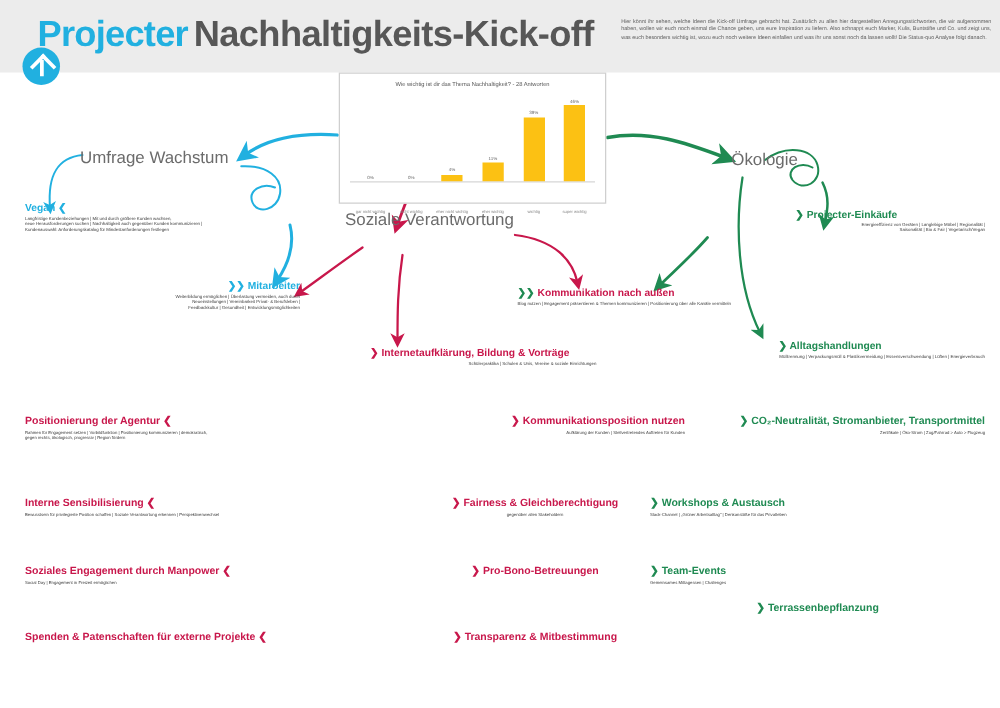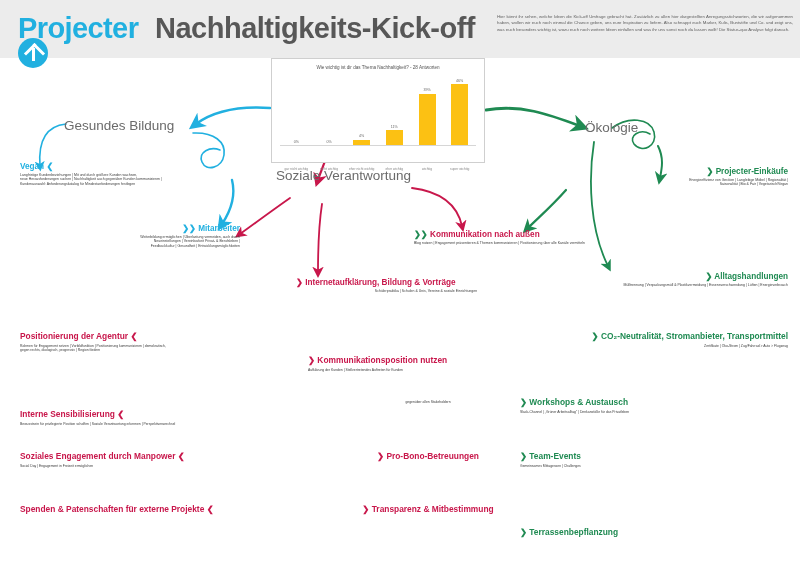--- a/index.html
+++ b/index.html
@@ -9,21 +9,21 @@
     font-family:"Liberation Sans", sans-serif;
     position:relative;
   }
   #canvas{position:relative;width:800px;height:566px;overflow:hidden;background:#fff;}
 
   
   .header-band{
     position:absolute;left:0;top:0;width:800px;height:58px;
     background:#ececec;
   }
-  .logo-wrap{position:absolute;left:18px;top:14px;}
+  .logo-wrap{position:absolute;left:30px;top:14px;}
   .logo-text{
     font-size:29px;font-weight:bold;color:#21b0e0;letter-spacing:-0.6px;
     font-family:"Liberation Sans", sans-serif;line-height:1;
   }
   .logo-mark{
     position:absolute;left:18px;top:38px;width:30px;height:30px;
     border-radius:50%;background:#21b0e0;
   }
   .logo-mark:after{
     content:"";position:absolute;left:9px;top:8px;width:12px;height:12px;
@@ -78,21 +78,21 @@
   .topic .t-head{
     font-size:8.2px;font-weight:bold;font-family:"Liberation Sans", sans-serif;
     white-space:nowrap;line-height:1.1;
   }
   .topic .t-sub{
     font-size:3.5px;line-height:4.6px;font-family:"Liberation Sans", sans-serif;
     margin-top:1.5px;white-space:pre-line;
   }
   .c-blue .t-head{color:#21b0e0;} .c-blue .t-sub{color:#3b3b3b;}
   .c-red  .t-head{color:#c8174b;} .c-red  .t-sub{color:#3b3b3b;}
-  .c-green .t-head{color:#1f8a52;} .c-green .t-sub{color:#3b3b3b;}
+  .c-green .t-head{color:#1f8a52;text-align:center;} .c-green .t-sub{color:#3b3b3b;}
 
   .chev{font-weight:bold;display:inline-block;}
   .chev-blue{color:#21b0e0;} .chev-red{color:#c8174b;} .chev-green{color:#1f8a52;}
 
   .al-left{text-align:left;} .al-right{text-align:right;} .al-center{text-align:center;}
 
   
   .row-item{position:absolute;}
   .row-item .r-head{
     font-size:8.4px;font-weight:bold;font-family:"Liberation Sans", sans-serif;
@@ -193,21 +193,21 @@
         </div>
         <div class="xlab" style="left: 127px;">wichtig</div>
         <div class="bar-col" style="left: 171.167px; height: 66px;">
           <div class="bar" style="height: 60.72px; background: rgb(252, 193, 19);"></div>
           <div class="bar-val" style="bottom: 62.22px;">46%</div>
         </div>
         <div class="xlab" style="left: 159.667px;">super wichtig</div>
       </div>
   </div>
 
-  <div class="cluster" style="left:64px;top:118px;">Gesundes Bildung</div>
+  <div class="cluster" style="left:64px;top:118px;">Umfrage Wachstum</div>
   <div class="cluster" style="left:276px;top:168px;">Soziale Verantwortung</div>
   <div class="cluster" style="left:585px;top:120px;">Ökologie</div>
 
   <div class="topic c-blue al-left" style="left:20px;top:162px;width:200px;">
     <div class="t-head">
       <span>Vegan</span>
       <span class="chev chev-blue">❮</span>
     </div>
     <div class="t-sub">Langfristige Kundenbeziehungen | Mit und durch größere Kunden wachsen,
 neue Herausforderungen suchen | Nachhaltigkeit auch gegenüber Kunden kommunizieren |
@@ -259,45 +259,49 @@
 
   <div class="row-item r-red al-left" style="left:20px;top:332px;width:250px;">
     <div class="r-head">
       <span>Positionierung der Agentur</span>
       <span class="chev chev-red">❮</span>
     </div>
     <div class="r-sub">Rahmen für Engagement setzen | Vorbildfunktion | Positionierung kommunizieren | demokratisch,
 gegen rechts, ökologisch, progressiv | Region fördern</div>
   </div>
 
-  <div class="row-item r-red al-center" style="left:308px;top:332px;width:240px;text-align:left;margin-top:24px;">
+  <div class="row-item r-red al-center" style="left:308px;top:332px;width:240px;text-align:right;">
     <div class="r-head">
       <span class="chev chev-red">❯</span>
       <span>Kommunikationsposition nutzen</span>
     </div>
     <div class="r-sub">Aufklärung der Kunden | Stellvertretendes Auftreten für Kunden</div>
   </div>
 
   <div class="row-item r-green al-right" style="left:520px;top:332px;width:268px;text-align:right;">
     <div class="r-head">
       <span class="chev chev-green">❯</span>
       <span>CO₂-Neutralität, Stromanbieter, Transportmittel</span>
     </div>
     <div class="r-sub">Zertifikate | Öko-Strom | Zug/Fahrrad &gt; Auto &gt; Flugzeug</div>
   </div>
 
-  <div class="row-item r-red al-left" style="left:20px;top:398px;width:250px;margin-top:12px;">
+  <div class="row-item r-red al-left" style="left:20px;top:398px;width:250px;">
     <div class="r-head">
       <span>Interne Sensibilisierung</span>
       <span class="chev chev-red">❮</span>
     </div>
     <div class="r-sub">Bewusstsein für privilegierte Position schaffen | Soziale Verantwortung erkennen | Perspektivenwechsel</div>
   </div>
 
   <div class="row-item r-red al-center" style="left:308px;top:398px;width:240px;text-align:center;">
+    <div class="r-head">
+      <span class="chev chev-red">❯</span>
+      <span>Fairness &amp; Gleichberechtigung</span>
+    </div>
     <div class="r-sub">gegenüber allen Stakeholdern</div>
   </div>
 
   <div class="row-item r-green al-right" style="left:520px;top:398px;width:268px;text-align:left;">
     <div class="r-head">
       <span class="chev chev-green">❯</span>
       <span>Workshops &amp; Austausch</span>
     </div>
     <div class="r-sub">Slack-Channel | „Grüner Arbeitsalltag" | Denkanstöße für das Privatleben</div>
   </div>
@@ -335,21 +339,21 @@
   </div>
 
   <div class="row-item r-red al-center" style="left:308px;top:505px;width:240px;text-align:center;">
     <div class="r-head">
       <span class="chev chev-red">❯</span>
       <span>Transparenz &amp; Mitbestimmung</span>
     </div>
     <div class="r-sub"></div>
   </div>
 
-  <div class="row-item r-green al-right" style="left:520px;top:528px;width:268px;text-align:left;">
+  <div class="row-item r-green al-right" style="left:520px;top:482px;width:268px;text-align:center;">
     <div class="r-head">
       <span class="chev chev-green">❯</span>
       <span>Terrassenbepflanzung</span>
     </div>
     <div class="r-sub"></div>
   </div>
 
 </div>
 
 </body></html>

